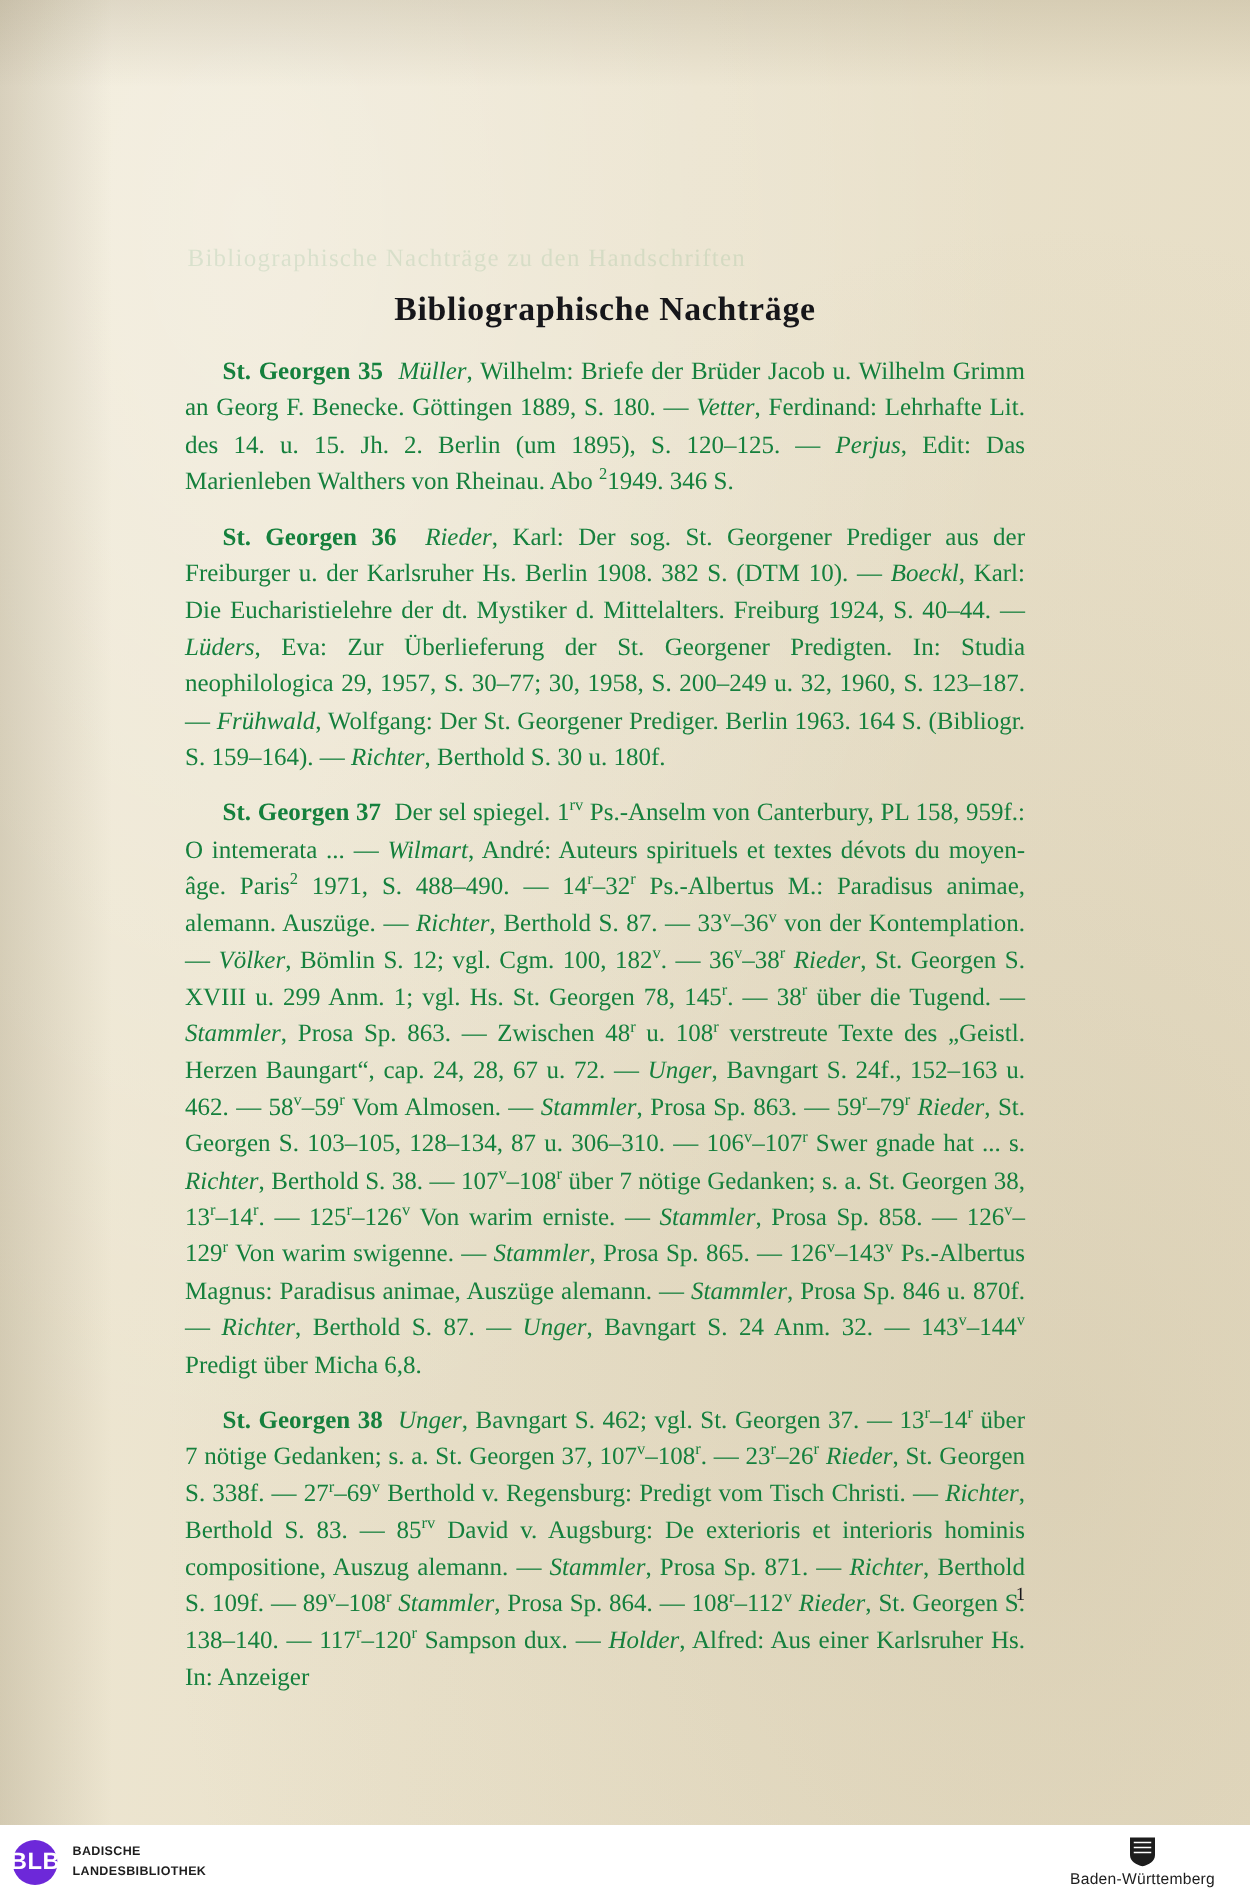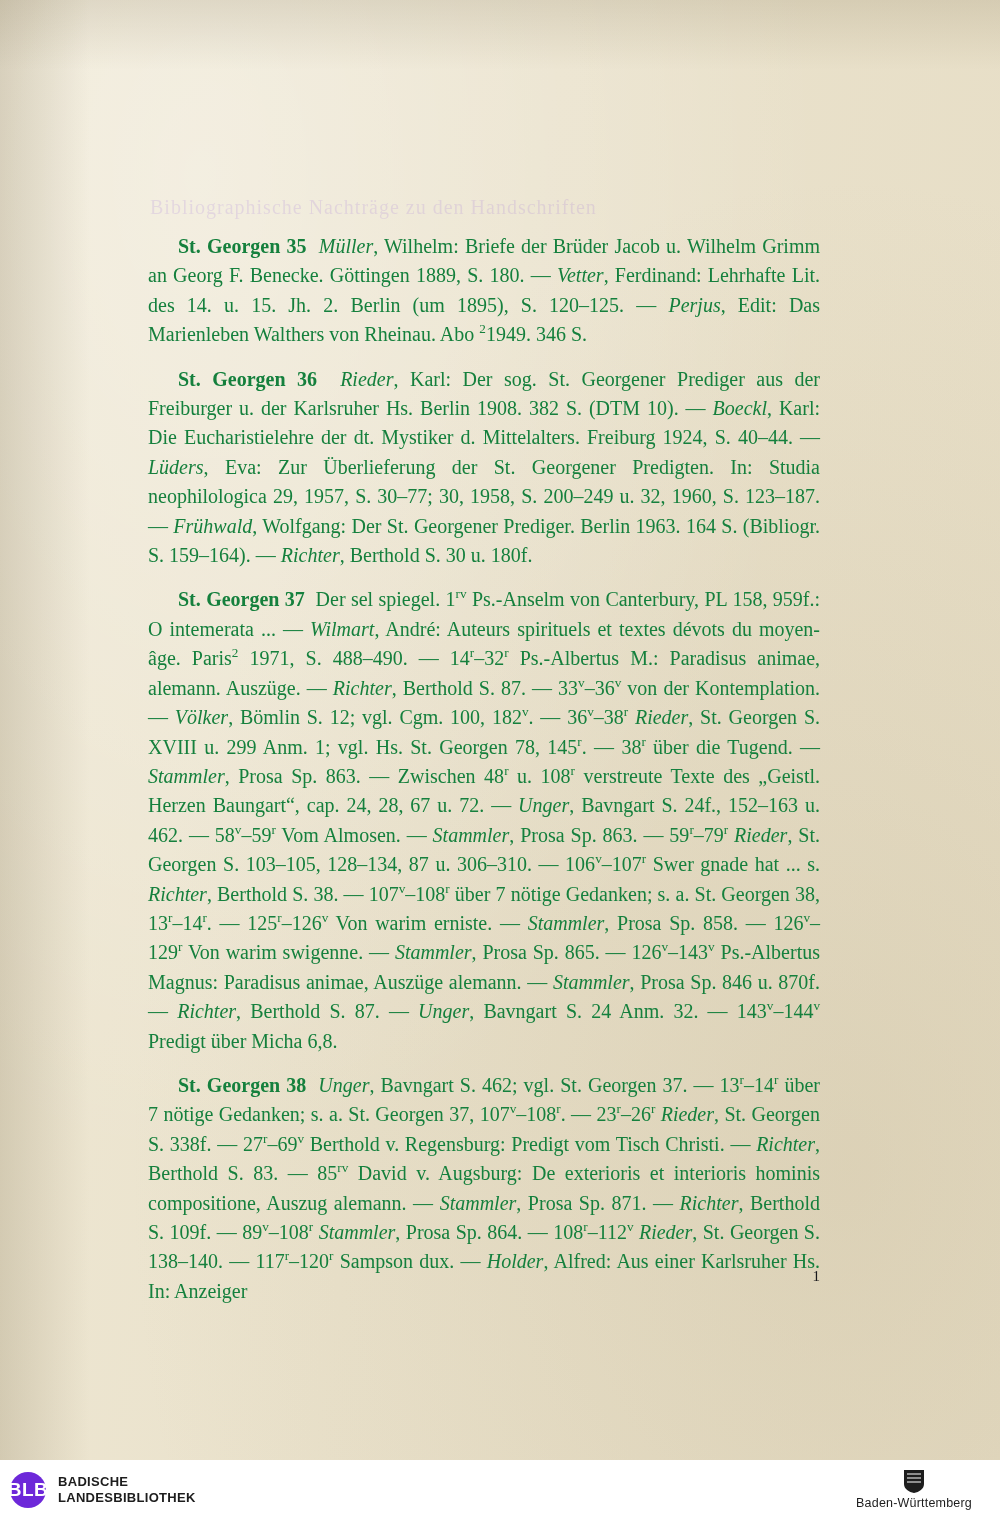--- a/index.html
+++ b/index.html
@@ -38,21 +38,21 @@
     background: linear-gradient(to bottom, rgba(120,105,70,0.16), rgba(120,105,70,0));
   }
   .ghost-text {
     position: absolute;
     left: 150px; top: 196px;
     width: 700px;
     height: 30px;
     opacity: 0.11;
     font-size: 20px;
     letter-spacing: 1px;
-    color: #6d28d9;
+    color: #15803d;
     white-space: nowrap;
     overflow: hidden;
   }
 
   .page {
     position: absolute;
     left: 148px;
     top: 232px;
     width: 672px;
   }
@@ -125,21 +125,21 @@
     align-items: center;
     justify-content: center;
     letter-spacing: 0.5px;
   }
   .blb-name {
     position: absolute;
     left: 58px;
     top: 14px;
     font-family: "Liberation Sans", sans-serif;
     font-weight: bold;
-    font-size: 13px;
+    font-size: 10px;
     line-height: 16px;
     color: #1d1d1d;
     letter-spacing: 0.3px;
   }
   .bw-mark {
     position: absolute;
     right: 28px;
     top: 8px;
     text-align: center;
     font-family: "Liberation Sans", sans-serif;
@@ -159,20 +159,21 @@
 </style>
 </head>
 <body>
 
 <div class="paper"></div>
 <div class="edge-shadow-left"></div>
 <div class="edge-shadow-top"></div>
 <div class="ghost-text">Bibliographische Nachträge zu den Handschriften</div>
 
 <div class="page">
+  <h1 class="title">Bibliographische Nachträge</h1>
 
   <p class="para indent"><span class="sg">St. Georgen 35</span>&nbsp;&nbsp;<span class="it">Müller</span>, Wilhelm: Briefe der Brüder Jacob u. Wilhelm Grimm an Georg F. Benecke. Göttingen 1889, S. 180. — <span class="it">Vetter</span>, Ferdinand: Lehrhafte Lit. des 14. u. 15. Jh. 2. Berlin (um 1895), S. 120–125. — <span class="it">Perjus</span>, Edit: Das Marienleben Walthers von Rheinau. Abo <sup>2</sup>1949. 346 S.</p>
   <p class="para indent"><span class="sg">St. Georgen 36</span>&nbsp;&nbsp;<span class="it">Rieder</span>, Karl: Der sog. St. Georgener Prediger aus der Freiburger u. der Karlsruher Hs. Berlin 1908. 382 S. (DTM 10). — <span class="it">Boeckl</span>, Karl: Die Eucharistielehre der dt. Mystiker d. Mittelalters. Freiburg 1924, S. 40–44. — <span class="it">Lüders</span>, Eva: Zur Überlieferung der St. Georgener Predigten. In: Studia neophilologica 29, 1957, S. 30–77; 30, 1958, S. 200–249 u. 32, 1960, S. 123–187. — <span class="it">Frühwald</span>, Wolfgang: Der St. Georgener Prediger. Berlin 1963. 164 S. (Bibliogr. S. 159–164). — <span class="it">Richter</span>, Berthold S. 30 u. 180f.</p>
   <p class="para indent"><span class="sg">St. Georgen 37</span>&nbsp;&nbsp;Der sel spiegel. 1<sup>rv</sup> Ps.-Anselm von Canterbury, PL 158, 959f.: O intemerata ... — <span class="it">Wilmart</span>, André: Auteurs spirituels et textes dévots du moyen-âge. Paris<sup>2</sup> 1971, S. 488–490. — 14<sup>r</sup>–32<sup>r</sup> Ps.-Albertus M.: Paradisus animae, alemann. Auszüge. — <span class="it">Richter</span>, Berthold S. 87. — 33<sup>v</sup>–36<sup>v</sup> von der Kontemplation. — <span class="it">Völker</span>, Bömlin S. 12; vgl. Cgm. 100, 182<sup>v</sup>. — 36<sup>v</sup>–38<sup>r</sup> <span class="it">Rieder</span>, St. Georgen S. XVIII u. 299 Anm. 1; vgl. Hs. St. Georgen 78, 145<sup>r</sup>. — 38<sup>r</sup> über die Tugend. — <span class="it">Stammler</span>, Prosa Sp. 863. — Zwischen 48<sup>r</sup> u. 108<sup>r</sup> verstreute Texte des „Geistl. Herzen Baungart“, cap. 24, 28, 67 u. 72. — <span class="it">Unger</span>, Bavngart S. 24f., 152–163 u. 462. — 58<sup>v</sup>–59<sup>r</sup> Vom Almosen. — <span class="it">Stammler</span>, Prosa Sp. 863. — 59<sup>r</sup>–79<sup>r</sup> <span class="it">Rieder</span>, St. Georgen S. 103–105, 128–134, 87 u. 306–310. — 106<sup>v</sup>–107<sup>r</sup> Swer gnade hat ... s. <span class="it">Richter</span>, Berthold S. 38. — 107<sup>v</sup>–108<sup>r</sup> über 7 nötige Gedanken; s. a. St. Georgen 38, 13<sup>r</sup>–14<sup>r</sup>. — 125<sup>r</sup>–126<sup>v</sup> Von warim erniste. — <span class="it">Stammler</span>, Prosa Sp. 858. — 126<sup>v</sup>–129<sup>r</sup> Von warim swigenne. — <span class="it">Stammler</span>, Prosa Sp. 865. — 126<sup>v</sup>–143<sup>v</sup> Ps.-Albertus Magnus: Paradisus animae, Auszüge alemann. — <span class="it">Stammler</span>, Prosa Sp. 846 u. 870f. — <span class="it">Richter</span>, Berthold S. 87. — <span class="it">Unger</span>, Bavngart S. 24 Anm. 32. — 143<sup>v</sup>–144<sup>v</sup> Predigt über Micha 6,8.</p>
   <p class="para indent"><span class="sg">St. Georgen 38</span>&nbsp;&nbsp;<span class="it">Unger</span>, Bavngart S. 462; vgl. St. Georgen 37. — 13<sup>r</sup>–14<sup>r</sup> über 7 nötige Gedanken; s. a. St. Georgen 37, 107<sup>v</sup>–108<sup>r</sup>. — 23<sup>r</sup>–26<sup>r</sup> <span class="it">Rieder</span>, St. Georgen S. 338f. — 27<sup>r</sup>–69<sup>v</sup> Berthold v. Regensburg: Predigt vom Tisch Christi. — <span class="it">Richter</span>, Berthold S. 83. — 85<sup>rv</sup> David v. Augsburg: De exterioris et interioris hominis compositione, Auszug alemann. — <span class="it">Stammler</span>, Prosa Sp. 871. — <span class="it">Richter</span>, Berthold S. 109f. — 89<sup>v</sup>–108<sup>r</sup> <span class="it">Stammler</span>, Prosa Sp. 864. — 108<sup>r</sup>–112<sup>v</sup> <span class="it">Rieder</span>, St. Georgen S. 138–140. — 117<sup>r</sup>–120<sup>r</sup> Sampson dux. — <span class="it">Holder</span>, Alfred: Aus einer Karlsruher Hs. In: Anzeiger</p>
 </div>
 
 <div class="folio">1</div>
 
 <div class="footer">

